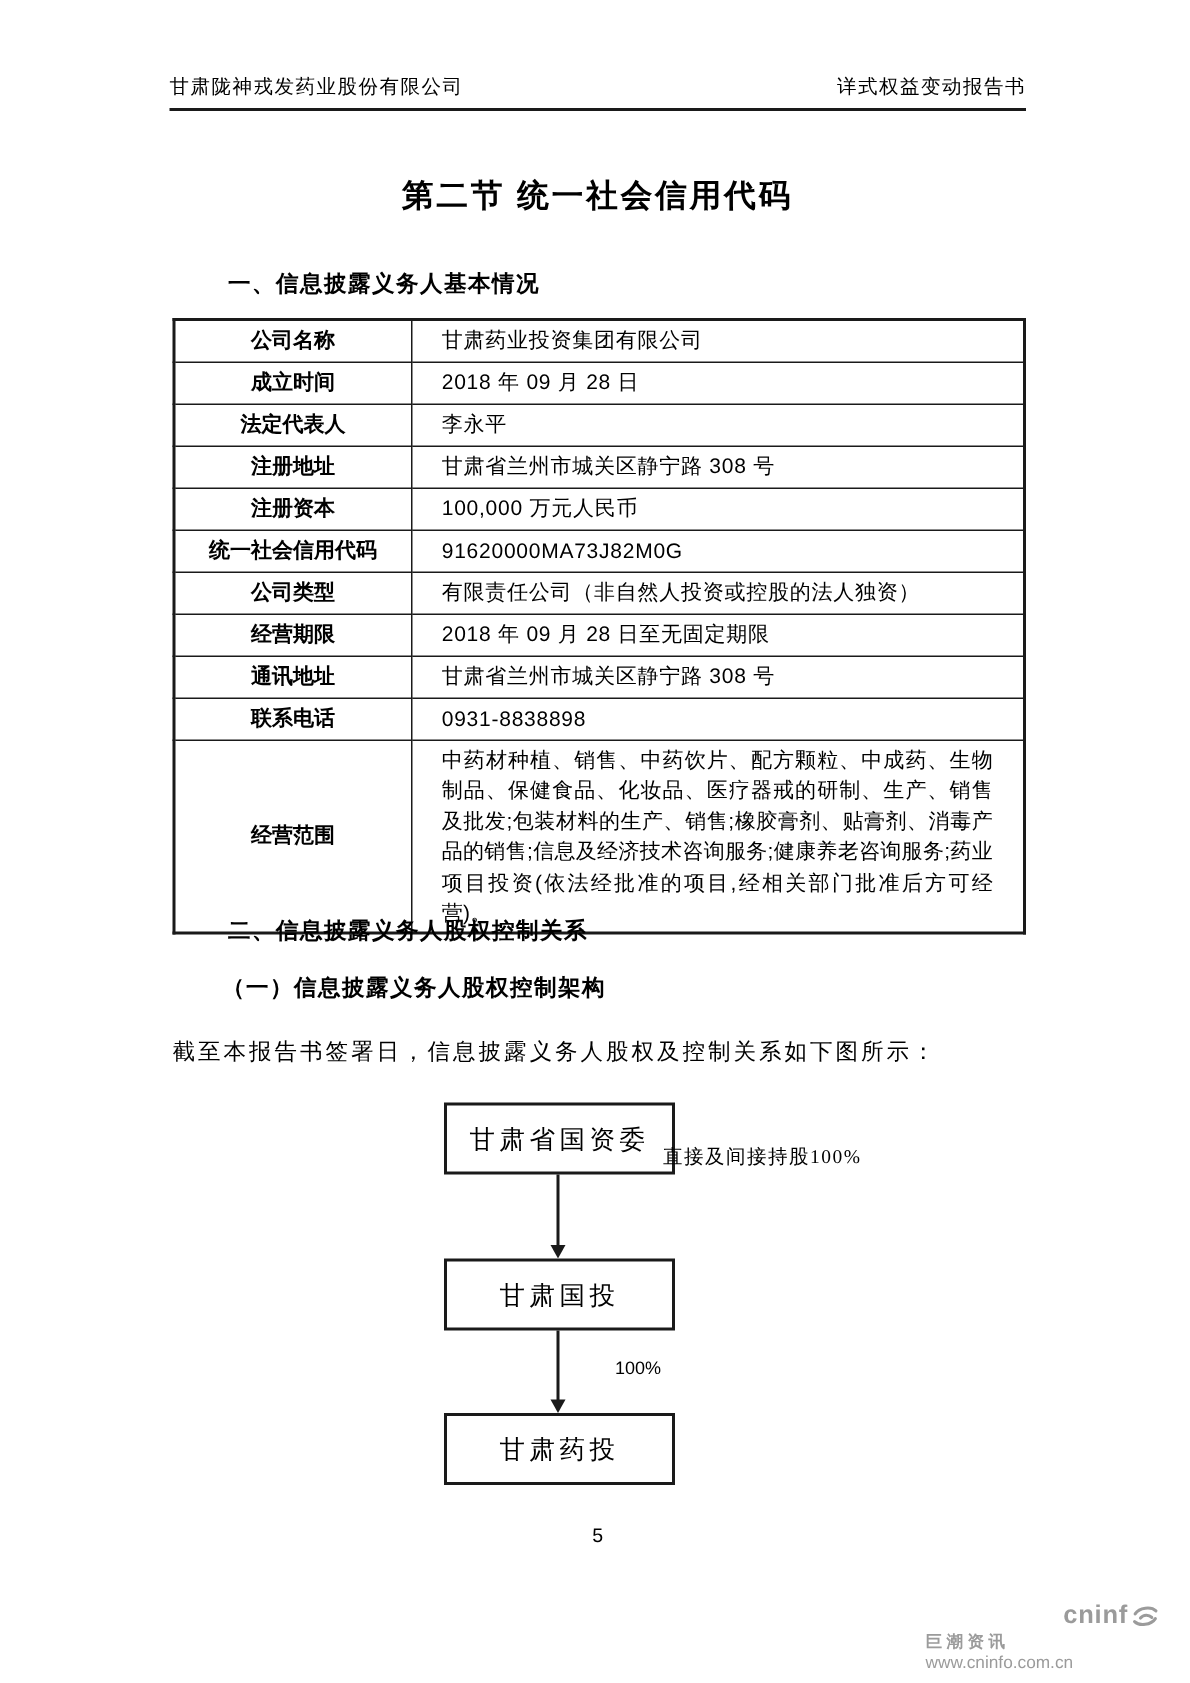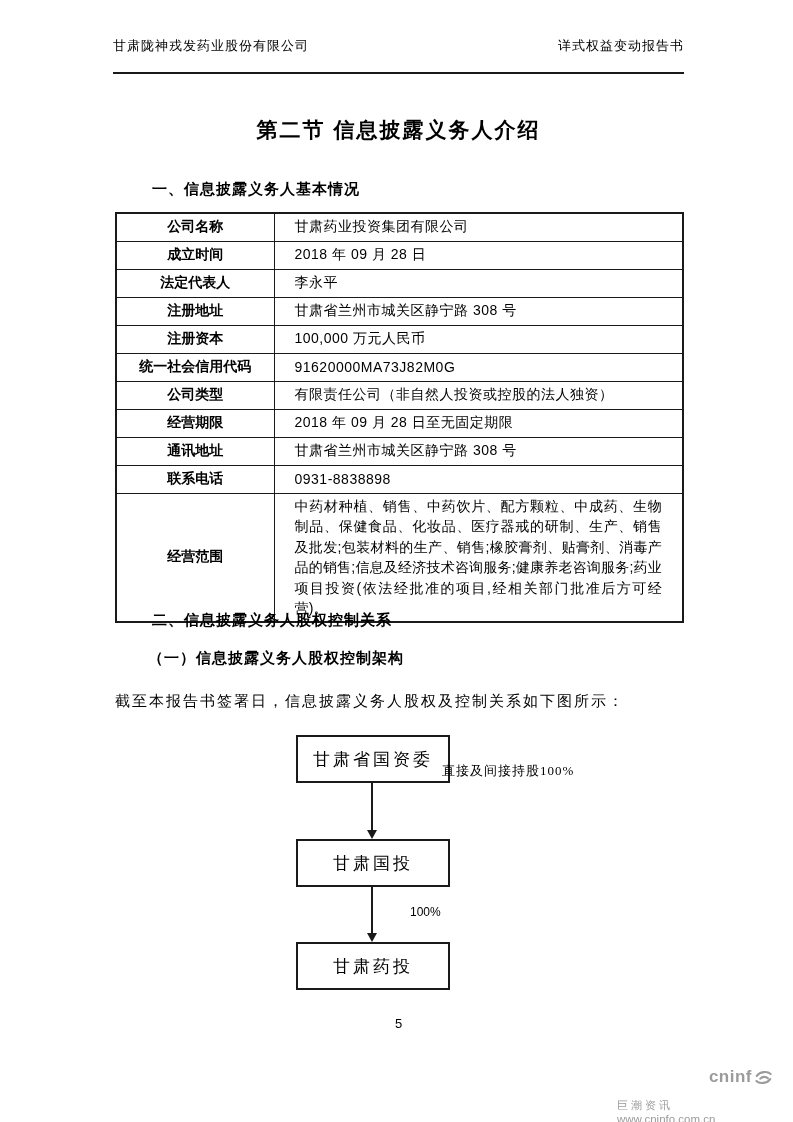--- a/index.html
+++ b/index.html
@@ -11,21 +11,21 @@
     color: #000;
     overflow: hidden;
   }
   .page { position: absolute; inset: 0; background: #fff; }
 
   
   .doc-header {
     position: absolute; left: 113px; top: 48px; width: 571px; height: 26px;
     border-bottom: 2px solid #1a1a1a;
     display: flex; justify-content: space-between; align-items: flex-end;
-    padding-bottom: 17px;
+    padding-bottom: 5px;
     font-size: 13px; letter-spacing: 1px;
   }
 
   
   .doc-title {
     position: absolute; left: 113px; top: 116px; width: 571px;
     text-align: center;
     font-family: "Liberation Sans", sans-serif;
     font-weight: bold; font-size: 21px; letter-spacing: 2px;
   }
@@ -106,34 +106,34 @@
     position: absolute; right: 6px; top: 1068px; width: 170px;
     text-align: left; color: #9b9b9b;
     font-family: "Liberation Sans", sans-serif;
     line-height: 1.1; padding-right: 4px;
   }
   .logo-brand-row {
     display: flex; justify-content: flex-end; align-items: center; gap: 2px;
     margin-right: 10px;
   }
   .logo-brand { font-size: 17px; font-weight: bold; letter-spacing: 0.5px; }
-  .logo-cn { font-size: 11px; letter-spacing: 3px; margin-top: 12px; margin-right: 14px; }
+  .logo-cn { font-size: 11px; letter-spacing: 3px; margin-top: 2px; margin-right: 14px; font-weight: bold; }
   .logo-url { font-size: 11.5px; margin-top: 2px; }
 </style>
 </head>
 <body>
 
 <div class="page">
 
   <div class="doc-header">
     <span>甘肃陇神戎发药业股份有限公司</span>
     <span>详式权益变动报告书</span>
   </div>
 
-  <div class="doc-title">第二节 信息披露义务人介绍</div>
+  <div class="doc-title">第二节 统一社会信用代码</div>
 
   <div class="sec-heading h1">一、信息披露义务人基本情况</div>
 
   <div class="info-table-wrap">
     <table class="info-table">
       <tbody>
         <tr>
           <td class="lbl">公司名称</td>
           <td class="val">甘肃药业投资集团有限公司</td>
         </tr>

